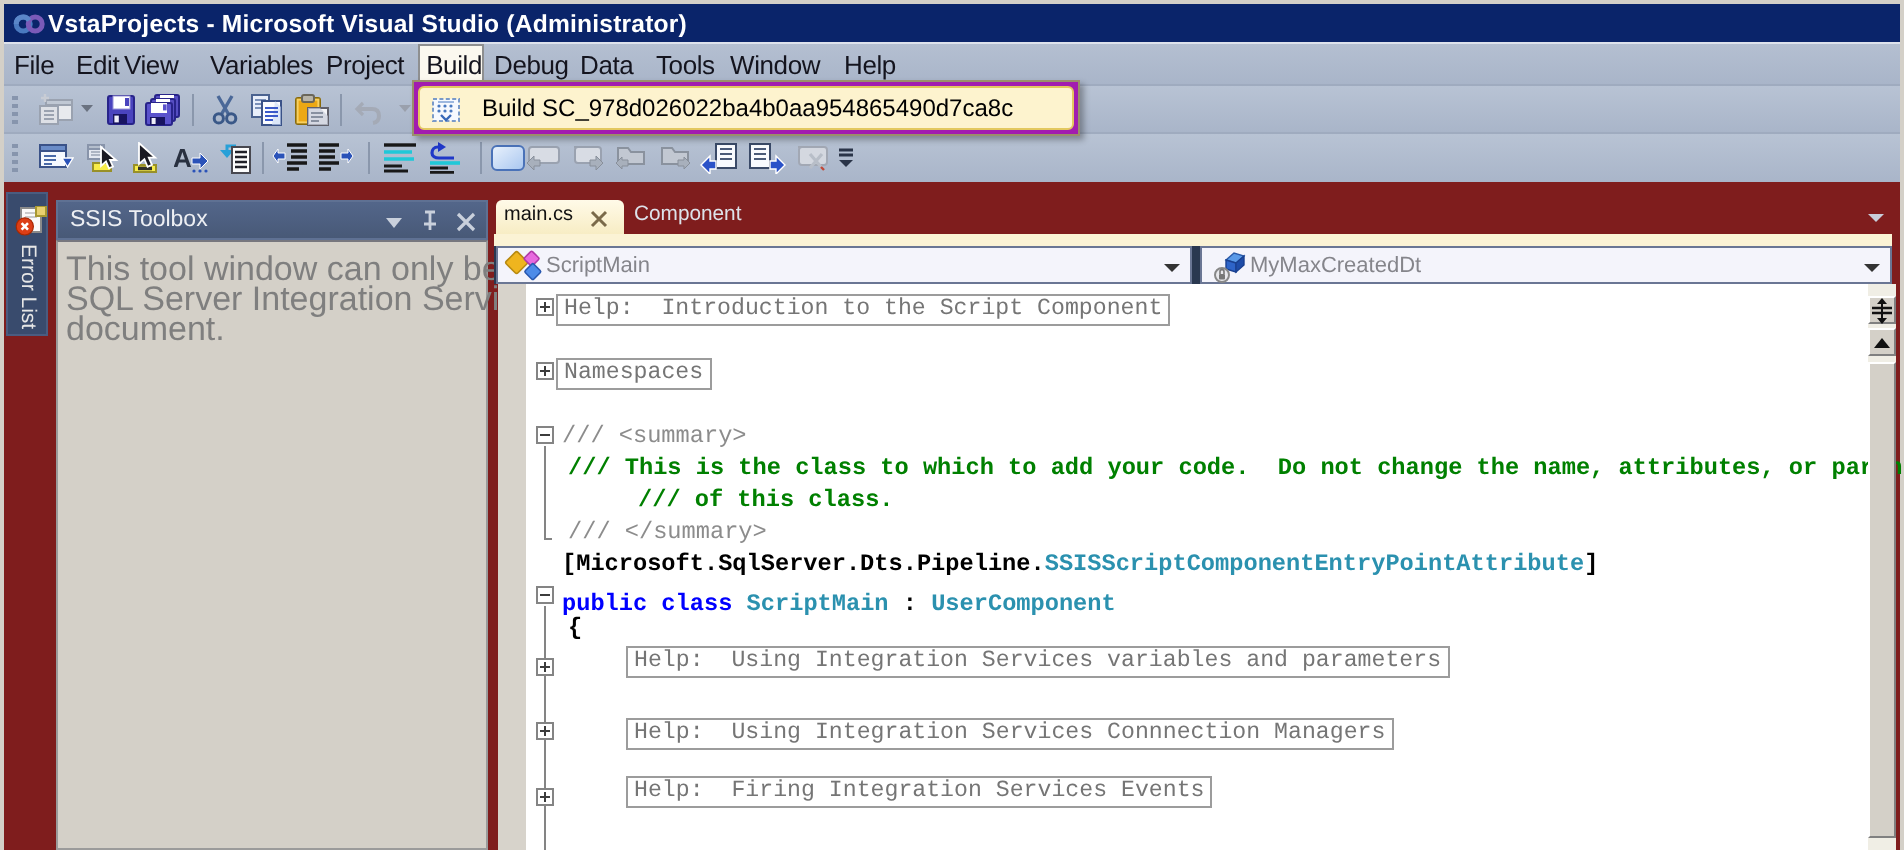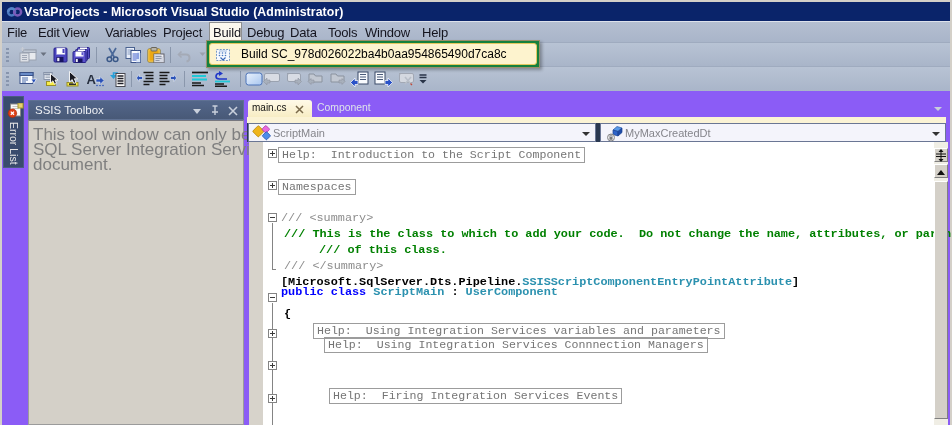--- a/index.html
+++ b/index.html
@@ -11,24 +11,24 @@
 #menubar { position:absolute; left:2px; top:21px; width:948px; height:21px; border-top:1px solid #DDE2EC; background:linear-gradient(#B4BFD1,#A9B5C9); font-size:13px; letter-spacing:-0.2px; color:#14141e; }
 .mi { position:absolute; top:3px; height:16px; line-height:16px; }
 #mi-build { position:absolute; left:207px; top:0px; width:33px; height:21px; background:#FBF8EF; border:1px solid #8E8F90; border-bottom:none; text-align:right; line-height:20px; }
 #tb1 { position:absolute; left:2px; top:42px; width:948px; height:24px; background:linear-gradient(#B8C3D4,#A9B5C9); border-top:1px solid #9FABBF; }
 #tb2 { position:absolute; left:2px; top:66px; width:948px; height:25px; background:linear-gradient(#B8C3D4,#A9B5C9); border-top:1px solid #9FABBF; }
 .grip { position:absolute; left:4px; top:5px; width:3px; height:14px;
   background:repeating-linear-gradient(#8795AD 0 2px, transparent 2px 4px); }
 .tsep { position:absolute; top:4px; width:1px; height:16px; background:#8A97AC; }
 .ticon { position:absolute; top:4px; }
 #tb2 .ticon { top:4px; }
-#buildmenu { position:absolute; left:206px; top:40px; width:334px; height:28px; background:#15803d; border:1px solid #9A8F6B; box-shadow:2px 2px 3px rgba(0,0,0,0.3); z-index:50; }
+#buildmenu { position:absolute; left:206px; top:40px; width:334px; height:28px; background:#a21caf; border:1px solid #9A8F6B; box-shadow:2px 2px 3px rgba(0,0,0,0.3); z-index:50; }
 #buildmenu .hl { position:absolute; left:2px; top:2px; right:2px; bottom:2px; background:#FDF3CE; border:1px solid #E3C85F; border-radius:3px; }
 #buildmenu .btxt { position:absolute; left:34px; top:6px; font-size:12px; color:#000; }
-#main { position:absolute; left:2px; top:91px; width:948px; height:334px; background:#8b5cf6; }
+#main { position:absolute; left:2px; top:91px; width:948px; height:334px; background:#7f1d1d; }
 
 #errtab { position:absolute; left:1px; top:5px; width:21px; height:72px; background:#394B6D; border:1px solid #4A5C80; }
 #errtab .vtext { position:absolute; left:4px; top:25px; color:#E6E6E6; font-size:10.5px; white-space:pre; writing-mode:vertical-rl; }
 #erricon { position:absolute; left:3px; top:6px; }
 
 #ssis { position:absolute; left:26px; top:9px; width:216px; height:325px; }
 #ssistitle { position:absolute; left:0; top:0; width:100%; height:20px; background:linear-gradient(#53668A,#485977); border:1px solid #5F7193; color:#EDEFF3; font-size:11.5px; }
 #ssistitle .tt { position:absolute; left:6px; top:3px; }
 #ssisbody { position:absolute; left:0; top:20px; width:100%; height:305px; background:#D4D0C8; border:1px solid #9B9B9B; border-top:1px solid #77777E; color:#7F7F7F; font-size:12px; line-height:15px; }
 #ssisbody .msg { position:absolute; left:4px; top:6px; white-space:nowrap; font-size:17px; letter-spacing:0px; }
@@ -323,37 +323,37 @@
           <div class="fline" style="left:23px;top:127px;width:4px;height:1px;"></div>
           <div class="cl gry" style="left:32px;top:68px;">/// &lt;summary&gt;</div>
           <div class="cl grn" style="left:35px;top:84px;">/// This is the class to which to add your code.  Do not change the name, attributes, or parent</div>
           <div class="cl grn" style="left:35px;top:100px;margin-left:35px;">/// of this class.</div>
           <div class="cl gry" style="left:35px;top:116px;">/// &lt;/summary&gt;</div>
           <div class="cl" style="left:32px;top:132px;font-weight:bold;">[Microsoft.SqlServer.Dts.Pipeline.<span class="typ">SSISScriptComponentEntryPointAttribute</span>]</div>
           <div class="fold" style="left:19px;top:151px;">
               <i></i>
             </div>
           <div class="fline" style="left:23px;top:161px;height:122px;"></div>
-          <div class="cl" style="left:32px;top:142px;font-weight:bold;"><span class="blu">public class</span> <span class="typ">ScriptMain</span> : <span class="typ">UserComponent</span></div>
+          <div class="cl" style="left:32px;top:152px;font-weight:bold;"><span class="blu">public class</span> <span class="typ">ScriptMain</span> : <span class="typ">UserComponent</span></div>
           <div class="cl" style="left:35px;top:164px;font-weight:bold;">{</div>
           <div class="fold" style="left:19px;top:187px;">
               <i></i>
               <b></b>
             </div>
           <div class="hbox" style="left:64px;top:181px;padding:0 3px;">Help:  Using Integration Services variables and parameters</div>
           <div class="fold" style="left:19px;top:219px;">
               <i></i>
               <b></b>
             </div>
-          <div class="hbox" style="left:64px;top:195px;padding:0 3px;margin-left:11px;">Help:  Using Integration Services Connnection Managers</div>
+          <div class="hbox" style="left:64px;top:217px;padding:0 3px;">Help:  Using Integration Services Connnection Managers</div>
           <div class="fold" style="left:19px;top:252px;">
               <i></i>
               <b></b>
             </div>
-          <div class="hbox" style="left:80px;top:246px;padding:0 3px;">Help:  Firing Integration Services Events</div>
+          <div class="hbox" style="left:64px;top:246px;padding:0 3px;">Help:  Firing Integration Services Events</div>
         </div>
         <div id="vscroll">
           <div class="split">
               <svg width="12" height="13" viewBox="0 0 12 13" style="position:absolute;left:0px;top:0px;">
                 <path d="M6 0 L8.5 3 L3.5 3 Z" fill="#111"></path>
                 <path d="M6 2 v9" stroke="#111" stroke-width="1"></path>
                 <path d="M1 5 h10 M1 7.5 h10" stroke="#111" stroke-width="1.2"></path>
                 <path d="M6 13 L3.5 10 L8.5 10 Z" fill="#111"></path>
               </svg>
             </div>

